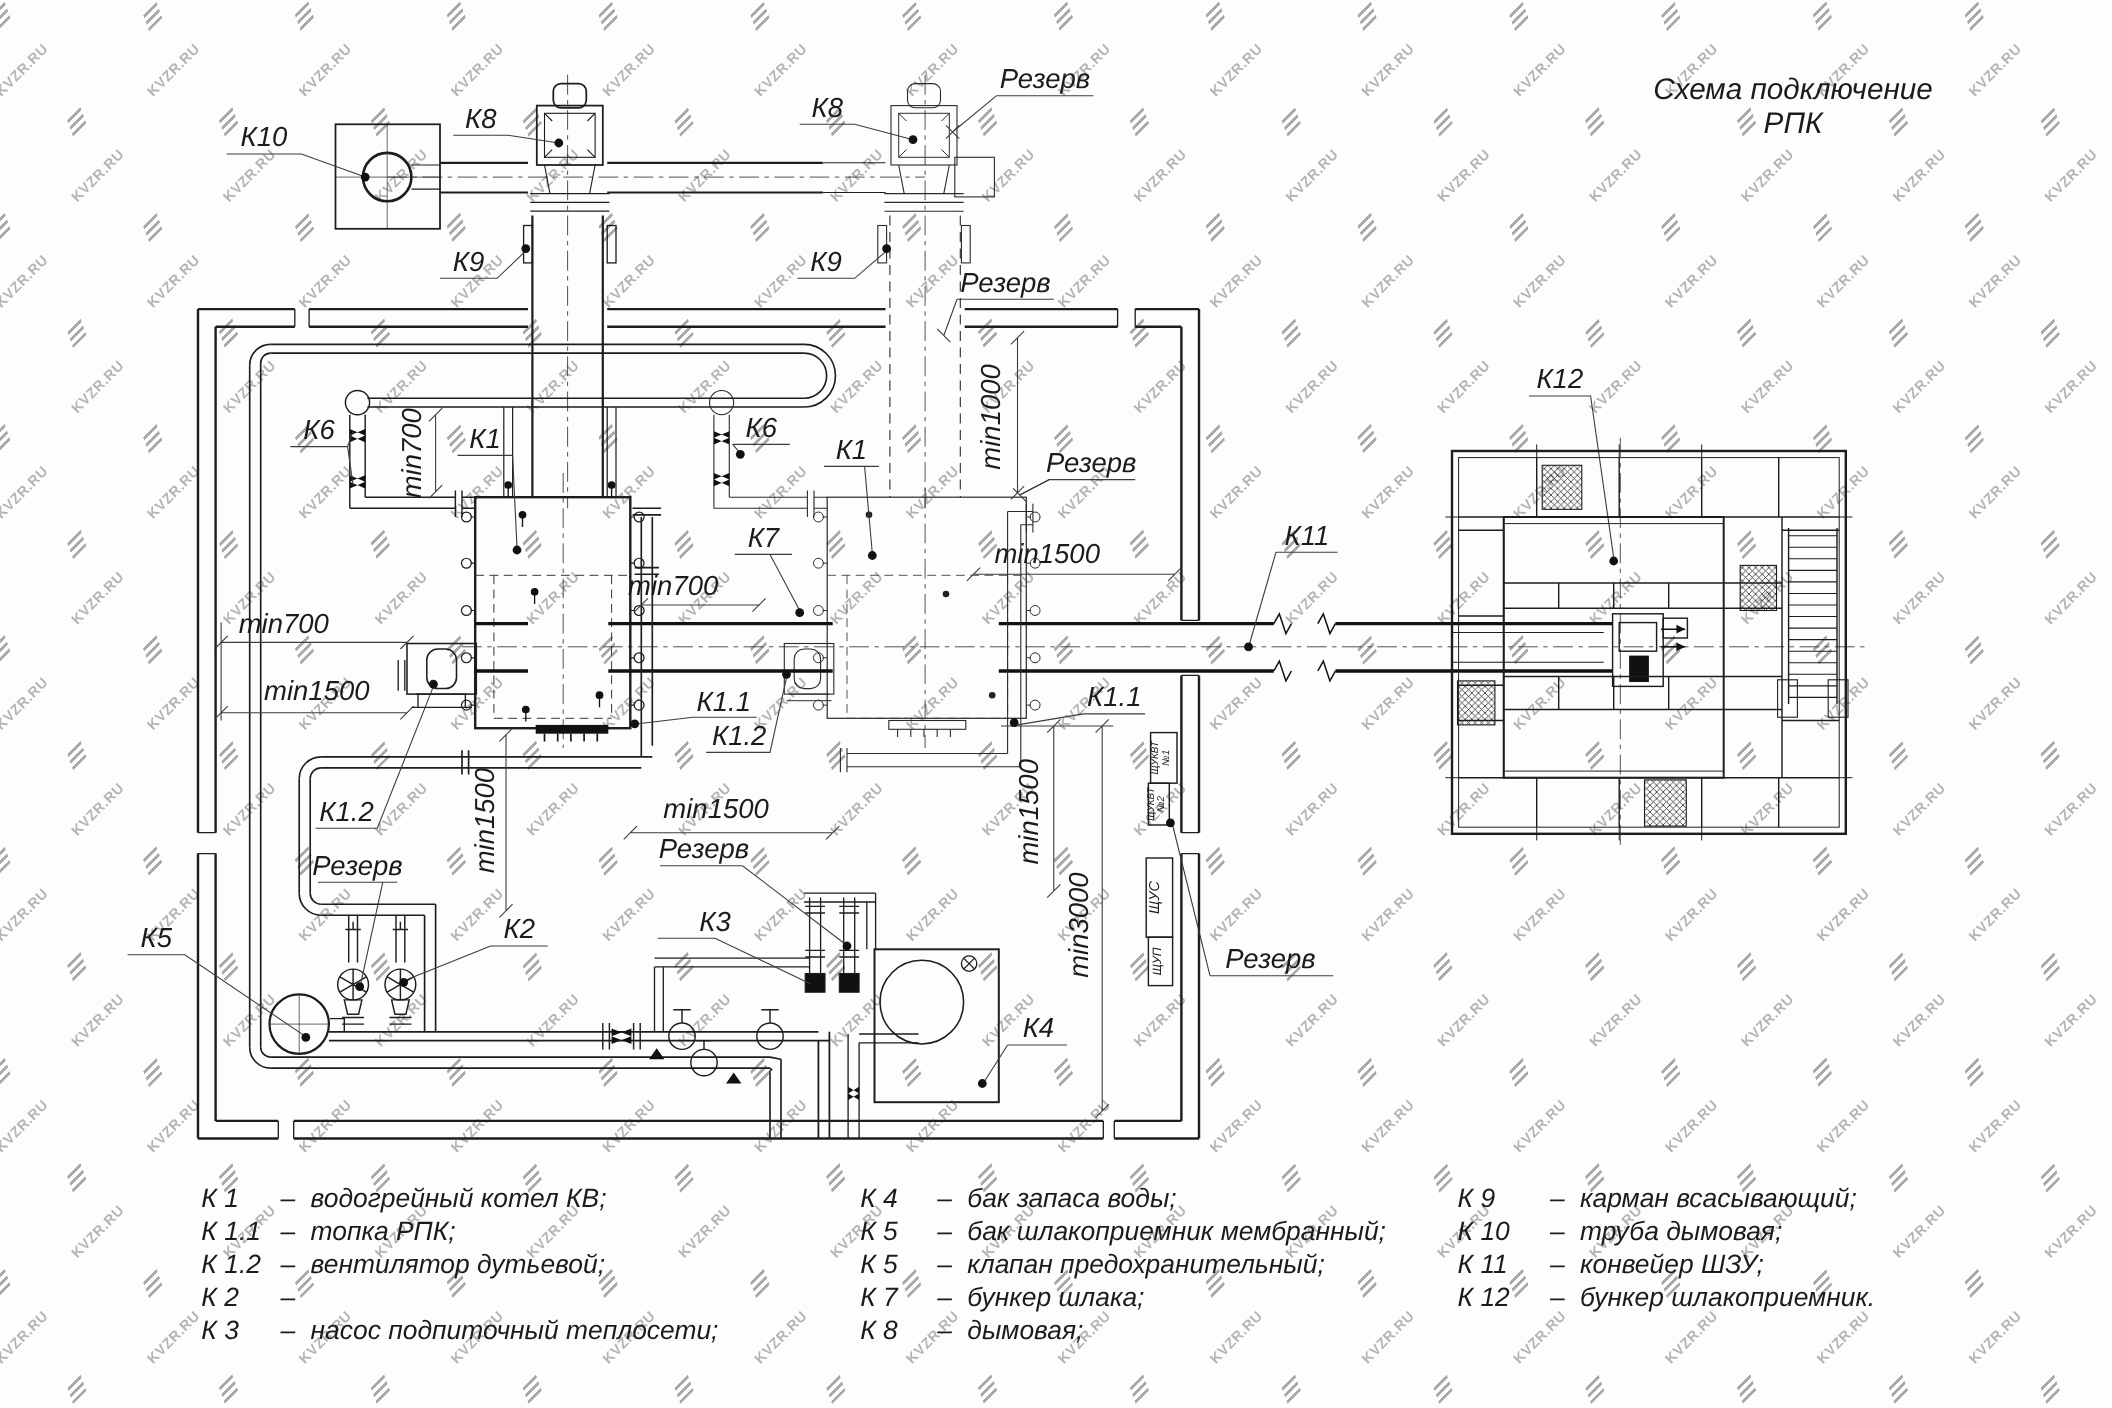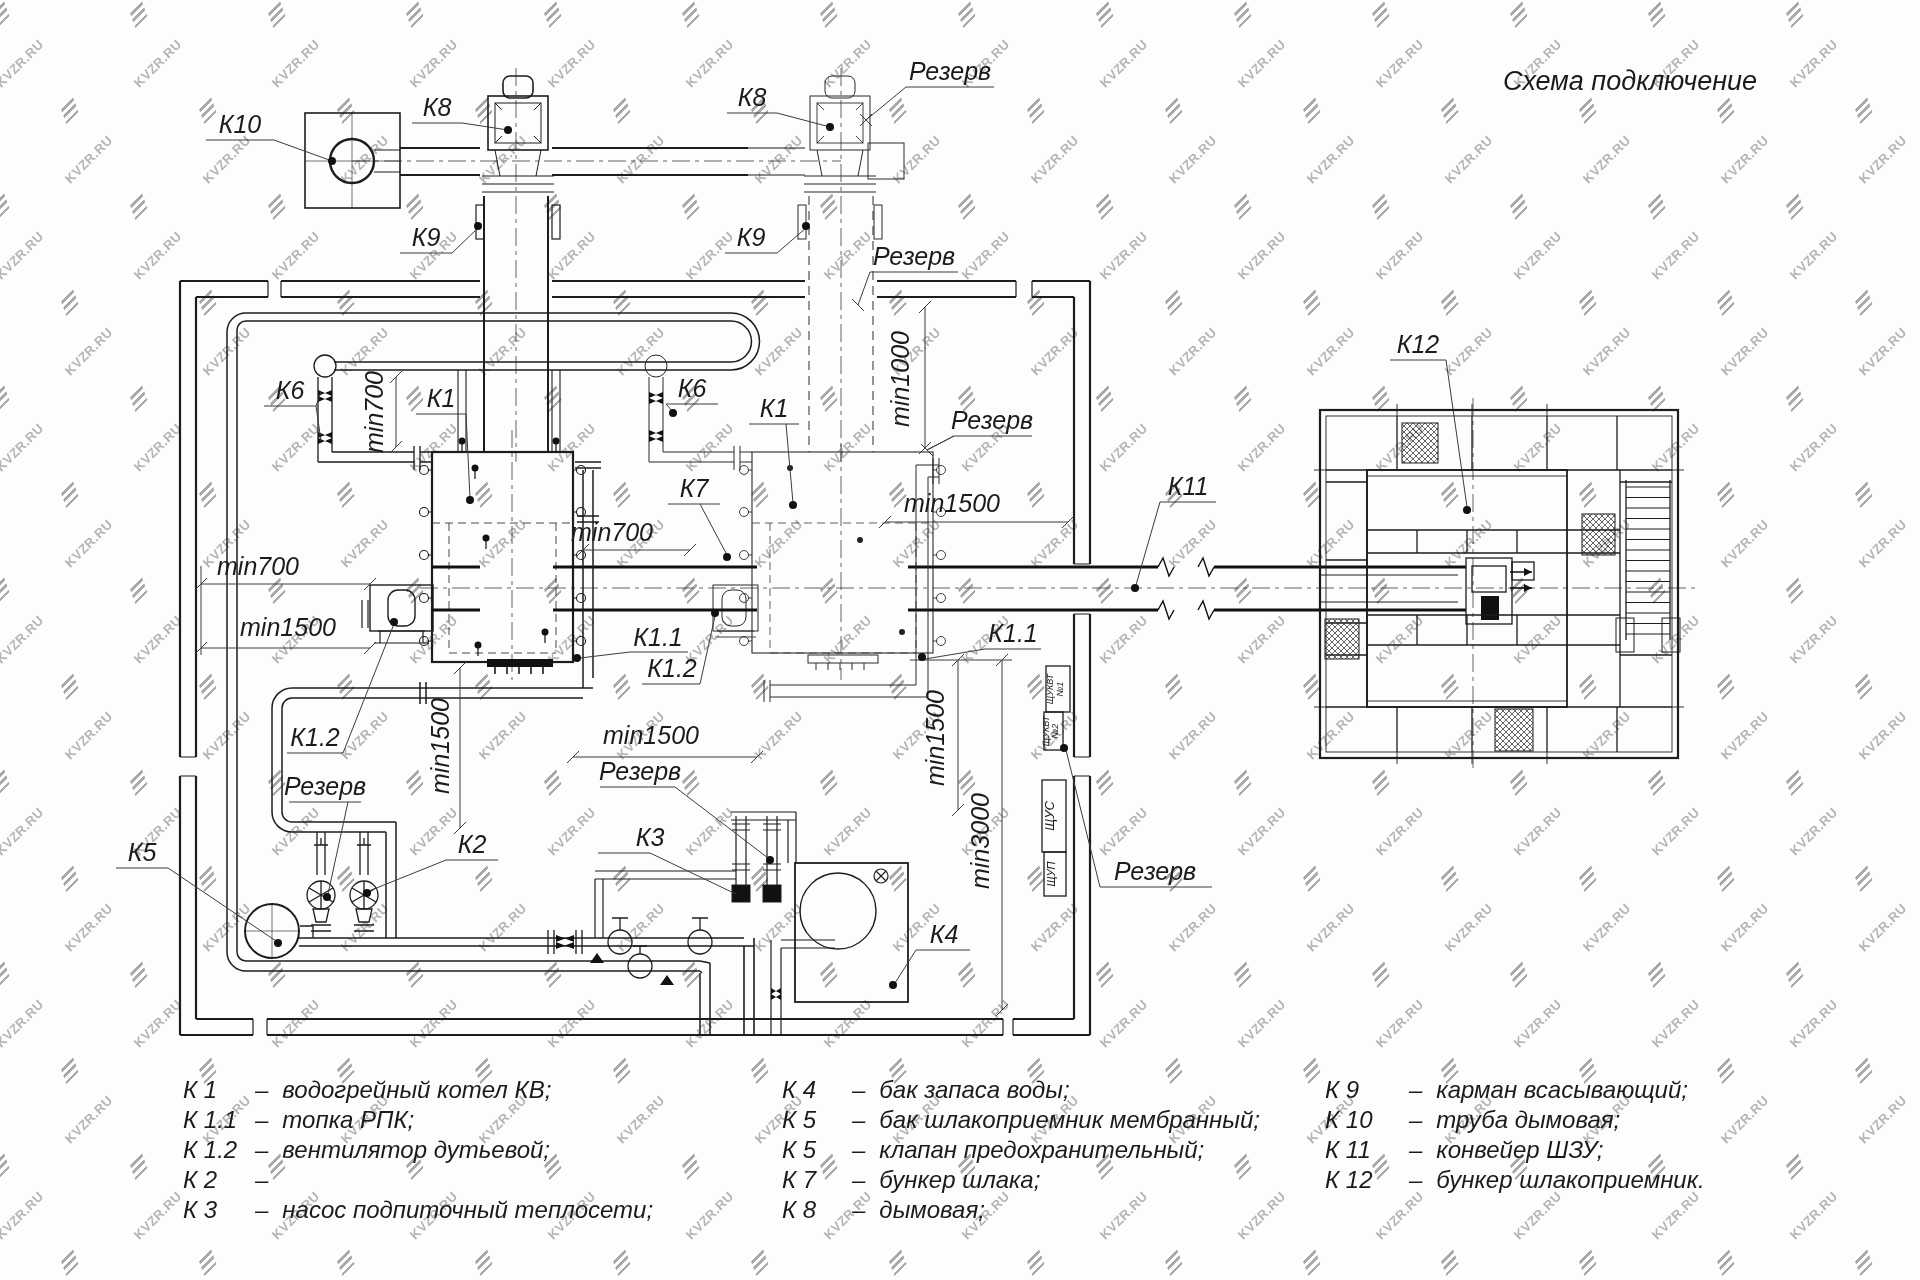--- a/index.html
+++ b/index.html
@@ -817,20 +817,21 @@
         <text x="1063" y="689" font-size="9" text-anchor="middle" transform="rotate(-90 1063 689)" class="dlbl">№1</text>
         <text x="1049" y="731" font-size="9" text-anchor="middle" transform="rotate(-90 1049 731)" class="dlbl">ЩУКВТ</text>
         <text x="1058" y="731" font-size="9" text-anchor="middle" transform="rotate(-90 1058 731)" class="dlbl">№2</text>
         <text x="1054" y="816" font-size="13" text-anchor="middle" transform="rotate(-90 1054 816)" class="dlbl">ЩУС</text>
         <text x="1055" y="874" font-size="11" text-anchor="middle" transform="rotate(-90 1055 874)" class="dlbl">ЩУП</text>
       </g>
   </svg>
 
   <div id="title-block">
     <div>Схема подключение</div>
+    <div>РПК</div>
   </div>
 
   <div id="legend-col-0" class="legend-col">
       <div class="legend-row">
         <span class="lg-key">К 1</span>
         <span class="lg-dash">–</span>
         <span>водогрейный котел КВ;</span>
       </div>
       <div class="legend-row">
         <span class="lg-key">К 1.1</span>

